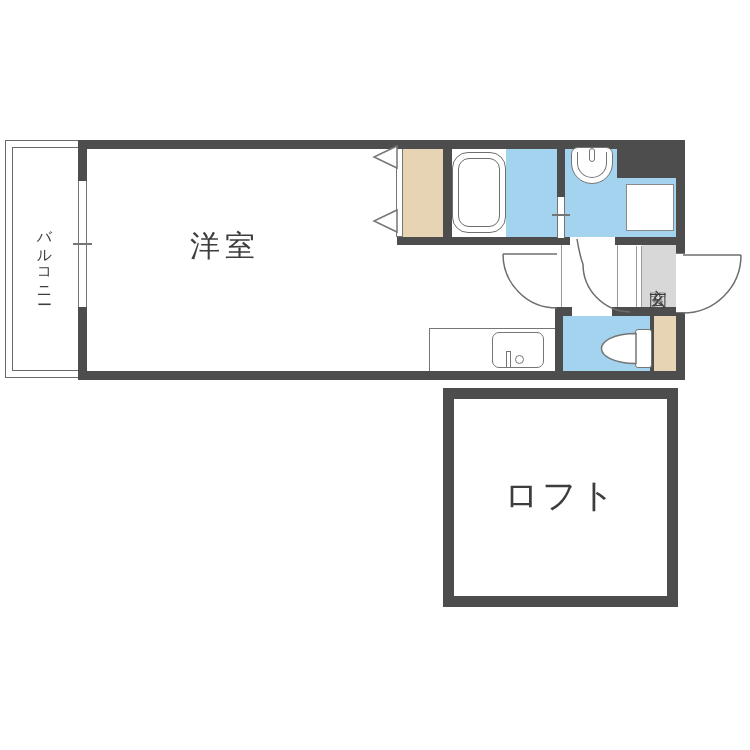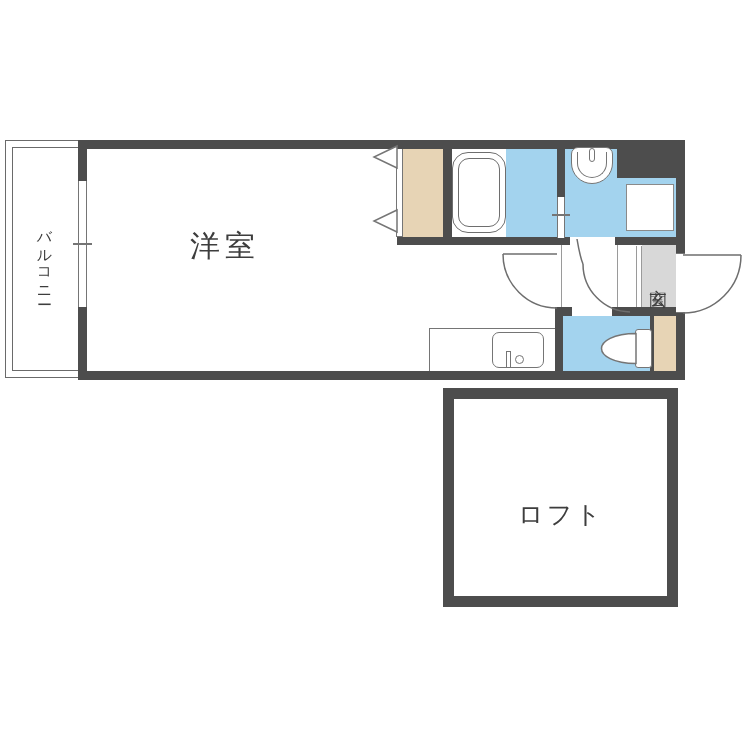--- a/index.html
+++ b/index.html
@@ -129,13 +129,13 @@
 
   <path d="M636,333.5 C613,333.5 601.5,341.5 601.5,348.5 C601.5,355.5 613,363.5 636,363.5 Z" fill="#fff" stroke="var(--outline)" stroke-width="1.5"></path>
 </svg>
 
 <div class="abs label" style="left:160px;top:226px;width:130px;height:40px;font-size:30px;letter-spacing:5px;">洋室</div>
 
 <div class="abs label vert" style="left:31px;top:208px;width:26px;height:102px;font-size:15px;letter-spacing:2px;">バルコニー</div>
 
 <div class="abs label vert" style="left:648px;top:252px;width:22px;height:54px;font-size:17px;letter-spacing:3px;">玄関</div>
 
-<div class="abs label" style="left:505px;top:496px;width:112px;height:36px;font-size:25px;letter-spacing:3px;">ロフト</div>
+<div class="abs label" style="left:505px;top:478px;width:112px;height:36px;font-size:34px;letter-spacing:3px;">ロフト</div>
 
 </body></html>

